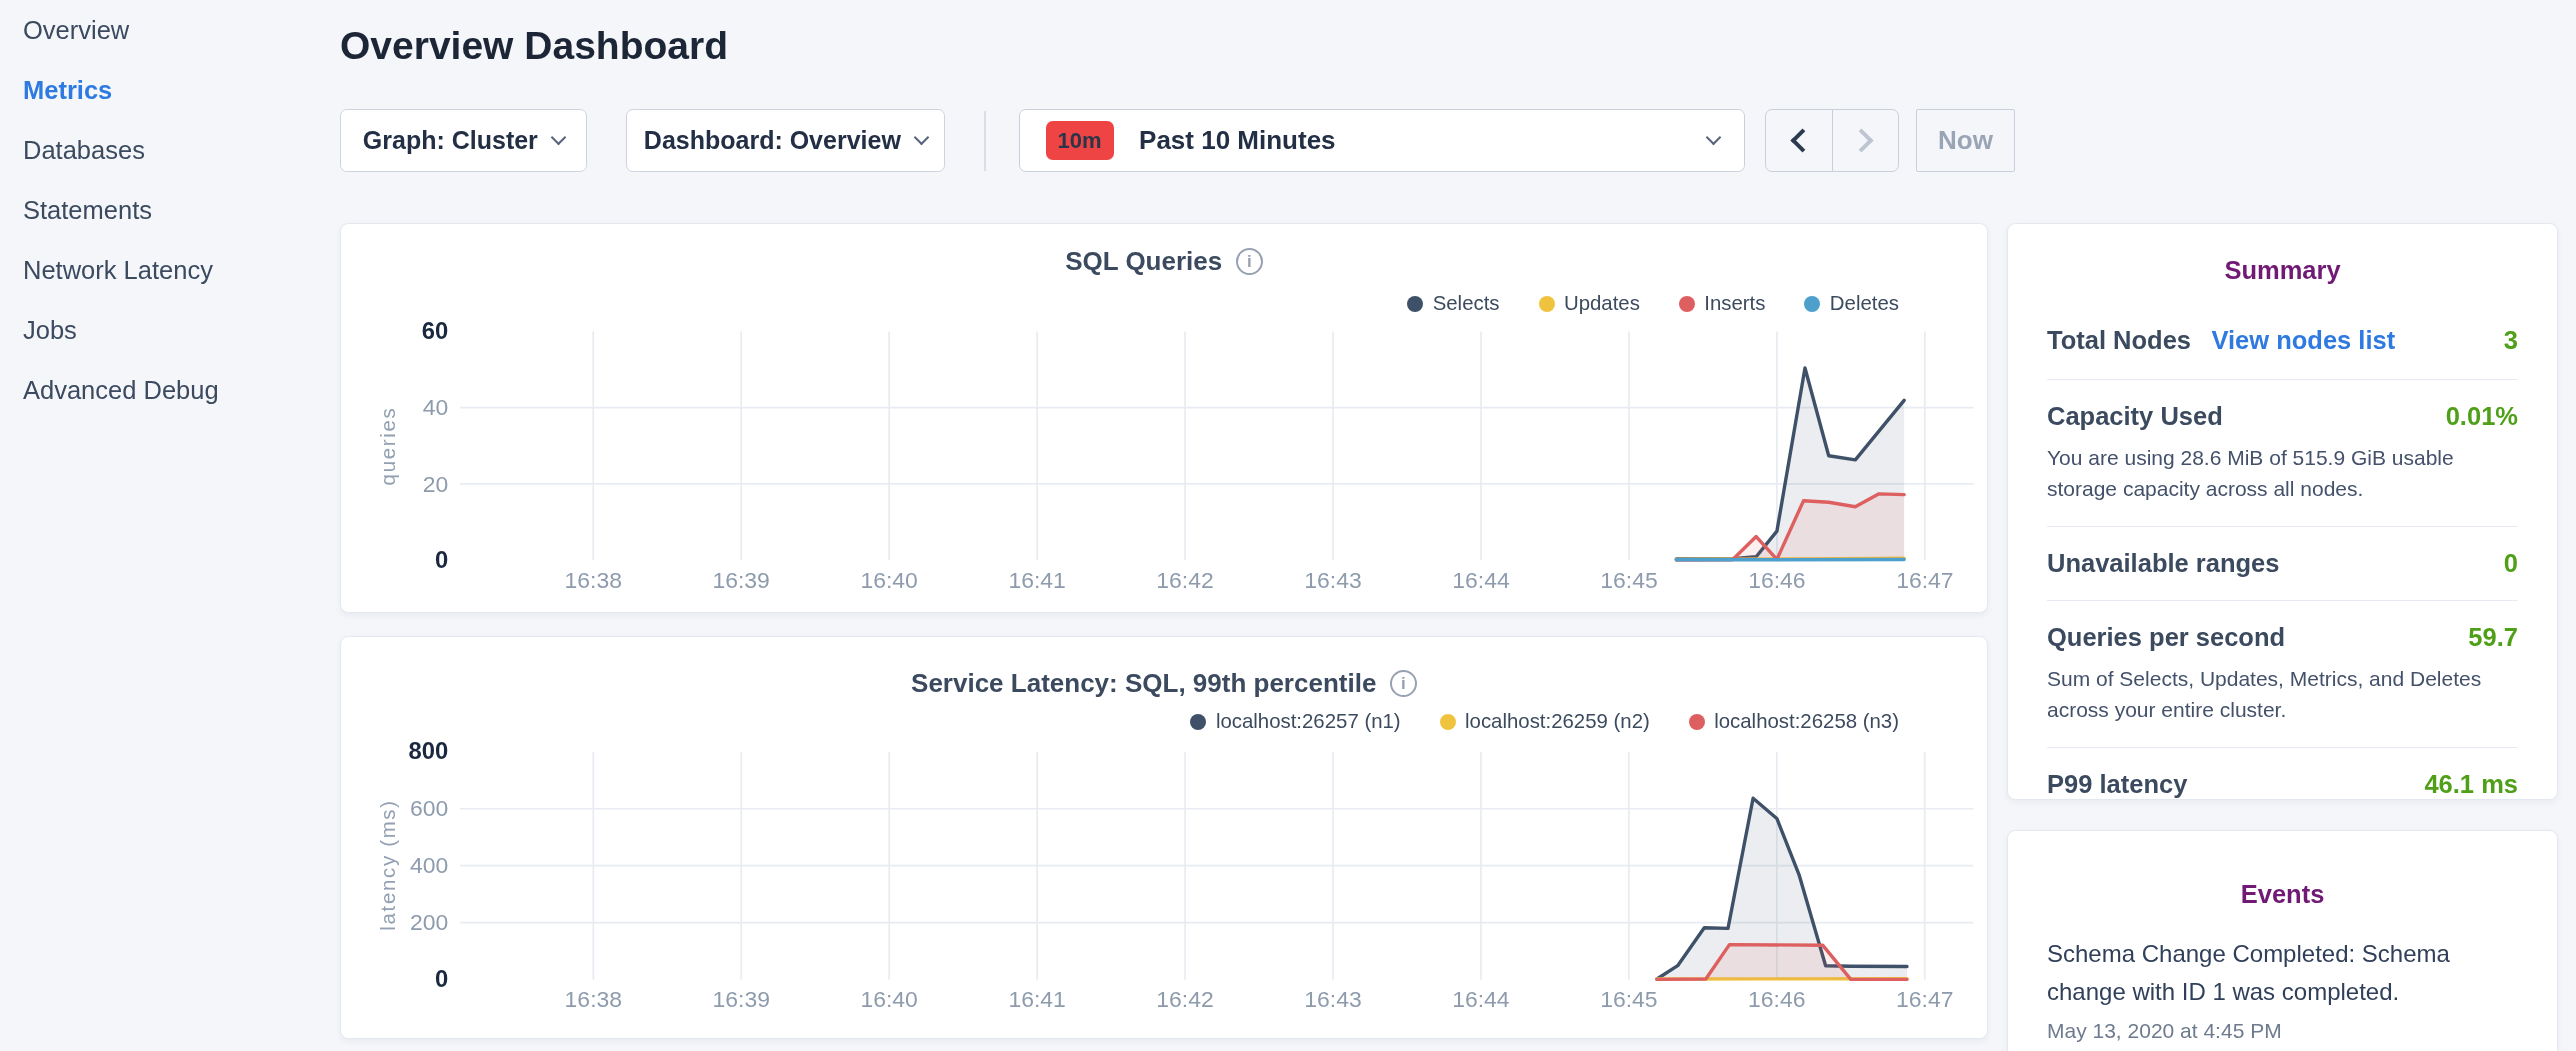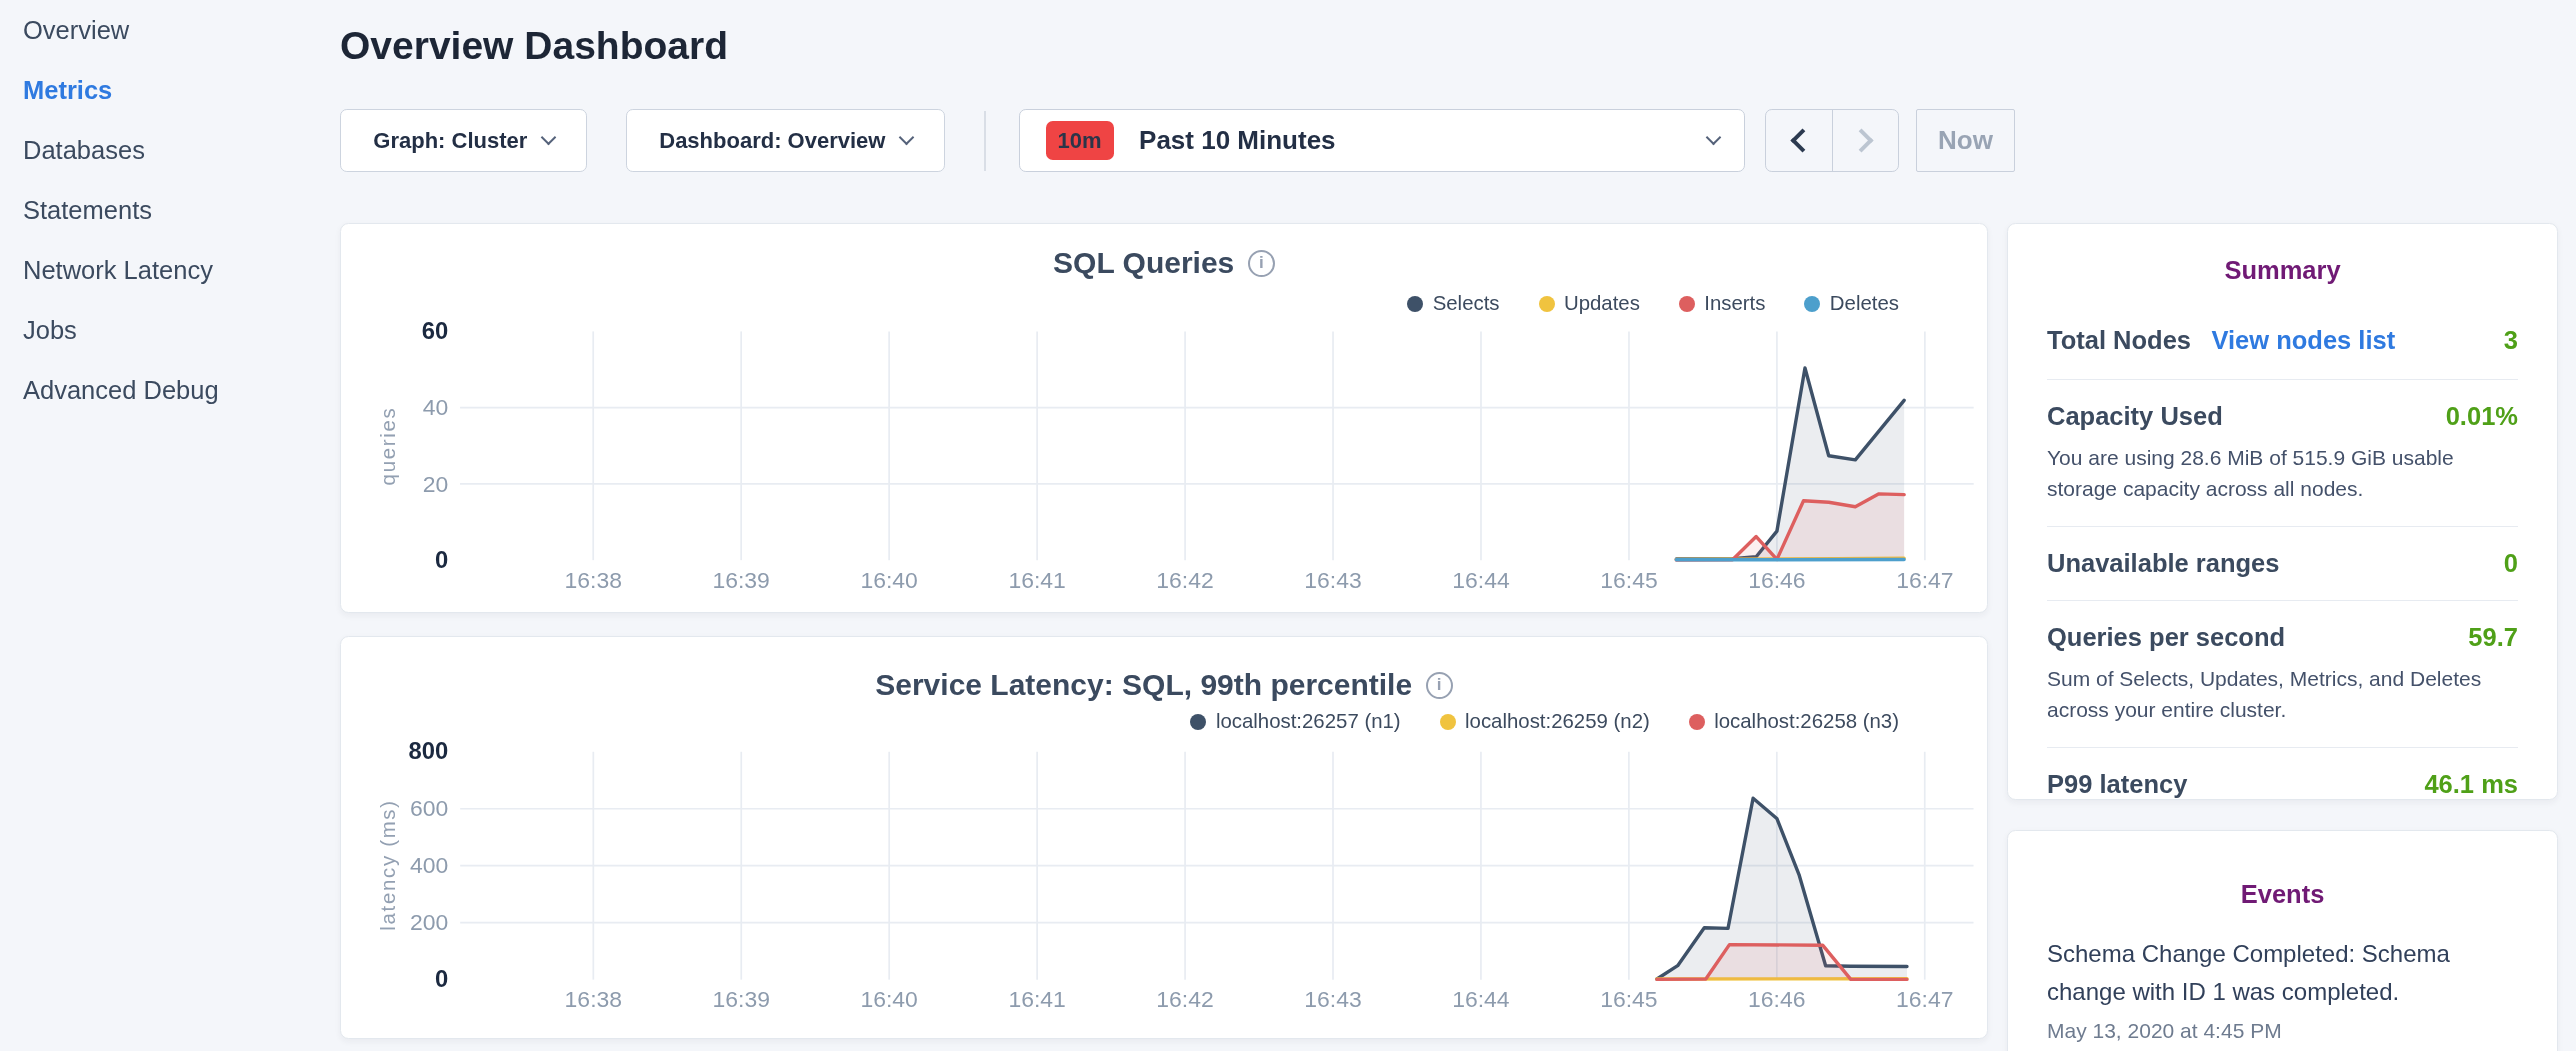--- a/index.html
+++ b/index.html
@@ -10,21 +10,21 @@
   
   .sidebar { position:absolute; left:23px; top:0; width:289px; }
   .nav-item { display:flex; align-items:center; height:60px; font-size:25.5px; color:#3b4a5f; cursor:pointer; text-decoration:none; }
   .nav-item.active { color:#2f7ae0; font-weight:700; }
 
   
   .page-title { position:absolute; left:340px; top:24px; font-size:39px; font-weight:700; color:#1d2636; }
 
   
   .toolbar-btn { position:absolute; top:109px; height:63px; background:#fff; border:1.7px solid #cdd4df; border-radius:6.8px;
-                 display:flex; align-items:center; justify-content:center; gap:15.3px; font-size:22px; font-weight:700; color:#232f45; cursor:pointer; }
+                 display:flex; align-items:center; justify-content:center; gap:15.3px; font-size:25px; font-weight:700; color:#232f45; cursor:pointer; }
   #graph-btn { left:340px; width:247px; }
   #dash-btn  { left:626px; width:319px; }
   .chev-down { width:11px; height:11px; border-right:2.6px solid #55627a; border-bottom:2.6px solid #55627a; transform:rotate(45deg); margin-top:-6.8px; }
   .toolbar-divider { position:absolute; left:984px; top:111px; width:1.7px; height:60px; background:#d9dee6; }
 
   .time-picker { position:absolute; left:1019px; top:109px; width:726px; height:63px; background:#fff; border:1.7px solid #c9d0dc; border-radius:6.8px;
                  display:flex; align-items:center; padding:0 25.5px; cursor:pointer; }
   .range-badge { background:#ef4444; border-radius:6.8px; padding:6.8px 12px; font-size:22px; font-weight:700; color:#2b3549; }
   .range-label { margin-left:25.5px; font-size:26px; font-weight:700; color:#232f45; }
   .time-picker .chev-down { margin-left:auto; }
@@ -41,21 +41,21 @@
   .card { position:absolute; background:#fff; border:0.9px solid #e3e8ee; border-radius:8.5px; box-shadow:0 2.6px 6.8px rgba(36,46,66,0.05); }
   #chart-card-0 { left:340px; top:223px; width:1648px; height:390px; }
   #chart-card-1 { left:340px; top:636px; width:1648px; height:403px; }
   #summary-card { left:2007px; top:223px; width:551px; height:577px; padding:0 39px; }
   #events-card  { left:2007px; top:830px; width:551px; height:340px; padding:0 39px; }
 
   
   .title-row { position:absolute; left:0; right:0; display:flex; align-items:center; justify-content:center; gap:13.6px; }
   #chart-card-0 .title-row { top:22px; }
   #chart-card-1 .title-row { top:31px; }
-  .chart-title { font-size:30px; font-weight:700; color:#3b4a5f; }
+  .chart-title { font-size:26px; font-weight:700; color:#3b4a5f; }
   .info-icon { width:27px; height:27px; border:2.6px solid #97a1b2; border-radius:50%; color:#97a1b2;
                display:flex; align-items:center; justify-content:center; font-size:17px; font-weight:700; cursor:pointer; }
   .info-icon::after { content:"i"; }
   .chart-legend { position:absolute; display:flex; gap:39px; align-items:center; }
   #chart-card-0 .chart-legend { top:68px; right:88px; }
   #chart-card-1 .chart-legend { top:73px; right:88px; }
   .legend-item { display:flex; align-items:center; gap:9.4px; cursor:pointer; }
   .legend-item .dot { width:16px; height:16px; border-radius:50%; }
   .legend-label { font-size:20.4px; color:#3c4a5e; }
   .y-title { position:absolute; font-size:20.4px; letter-spacing:1.7px; color:#93a0b2; white-space:nowrap; transform:translate(-50%,-50%) rotate(-90deg); }

